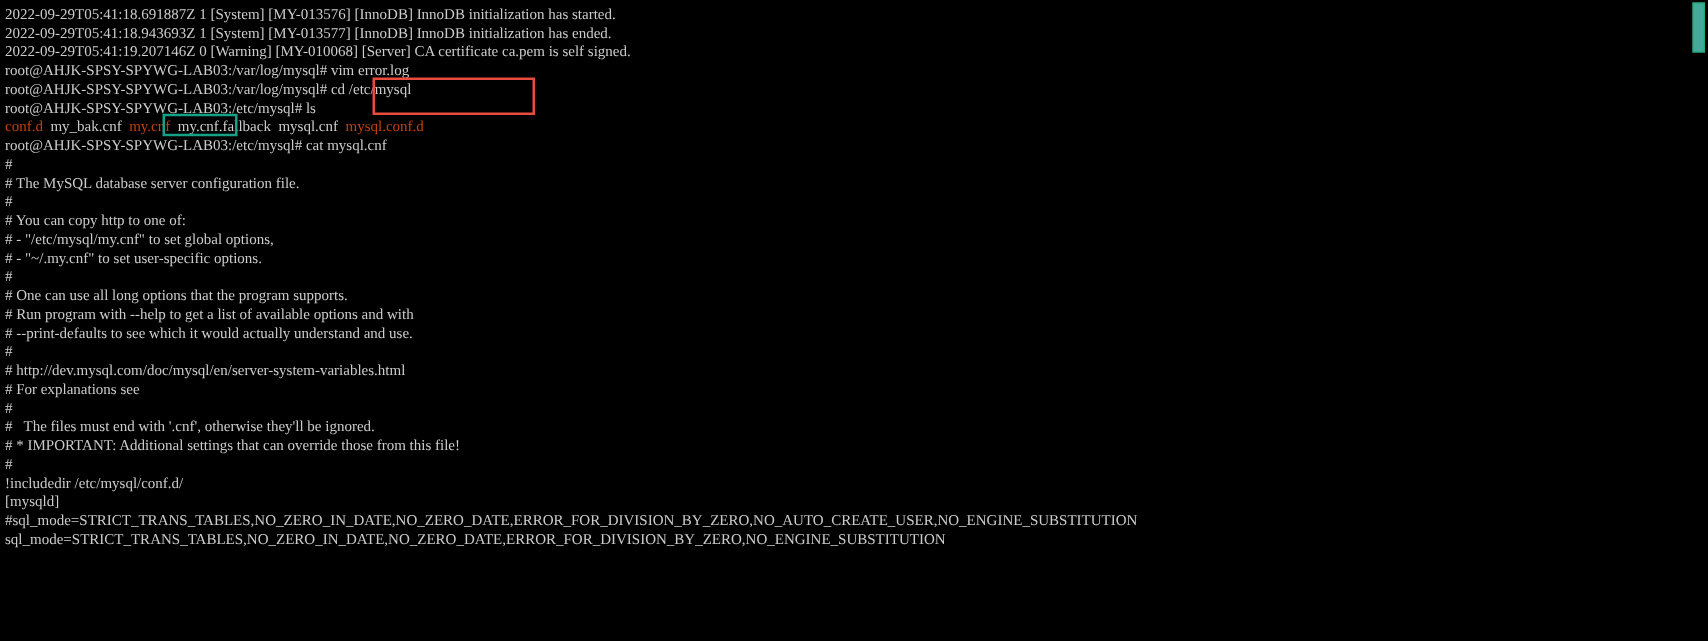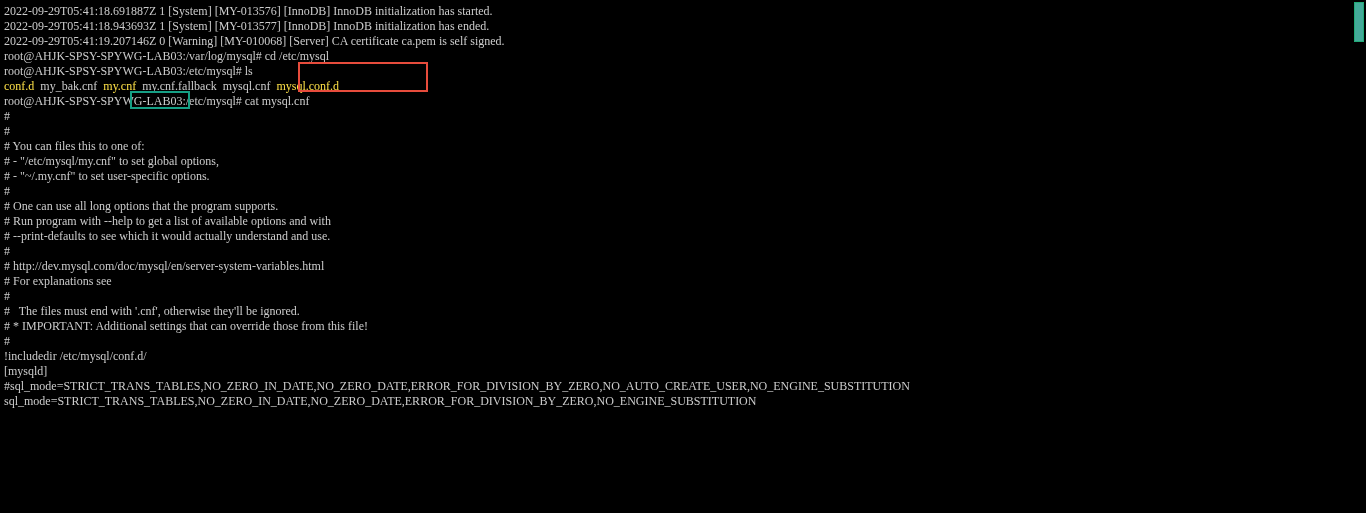--- a/index.html
+++ b/index.html
@@ -18,21 +18,21 @@
       width: 1366px;
       height: 513px;
       overflow: hidden;
       position: relative;
     }
     .line {
       white-space: pre;
       color: #ccc;
     }
     .cyan {
-      color: #fde047;
+      color: #c2410c;
     }
     .highlight-red {
       border: 2px solid #e74c3c;
       position: absolute;
       pointer-events: none;
     }
     .highlight-teal {
       border: 2px solid #16a085;
       position: absolute;
       pointer-events: none;
@@ -57,27 +57,29 @@
       position: relative;
     }
   </style>
 </head>
 <body>
 
 <div class="terminal-content">
 <div class="line">2022-09-29T05:41:18.691887Z 1 [System] [MY-013576] [InnoDB] InnoDB initialization has started.</div>
     <div class="line">2022-09-29T05:41:18.943693Z 1 [System] [MY-013577] [InnoDB] InnoDB initialization has ended.</div>
     <div class="line">2022-09-29T05:41:19.207146Z 0 [Warning] [MY-010068] [Server] CA certificate ca.pem is self signed.</div>
+    <div class="line">root@AHJK-SPSY-SPYWG-LAB03:/var/log/mysql# vim error.log</div>
     <div class="line">root@AHJK-SPSY-SPYWG-LAB03:/var/log/mysql# cd /etc/mysql</div>
     <div class="line">root@AHJK-SPSY-SPYWG-LAB03:/etc/mysql# ls</div>
     <div class="line"><span class="cyan">conf.d</span><span>  my_bak.cnf  </span><span class="cyan">my.cnf</span><span>  my.cnf.fallback  mysql.cnf  </span><span class="cyan">mysql.conf.d</span></div>
     <div class="line">root@AHJK-SPSY-SPYWG-LAB03:/etc/mysql# cat mysql.cnf</div>
     <div class="line">#</div>
+    <div class="line"># The MySQL database server configuration file.</div>
     <div class="line">#</div>
-    <div class="line"># You can files this to one of:</div>
+    <div class="line"># You can copy http to one of:</div>
     <div class="line"># - "/etc/mysql/my.cnf" to set global options,</div>
     <div class="line"># - "~/.my.cnf" to set user-specific options.</div>
     <div class="line">#</div>
     <div class="line"># One can use all long options that the program supports.</div>
     <div class="line"># Run program with --help to get a list of available options and with</div>
     <div class="line"># --print-defaults to see which it would actually understand and use.</div>
     <div class="line">#</div>
     <div class="line"># http://dev.mysql.com/doc/mysql/en/server-system-variables.html</div>
     <div class="line"># For explanations see</div>
     <div class="line"></div>

